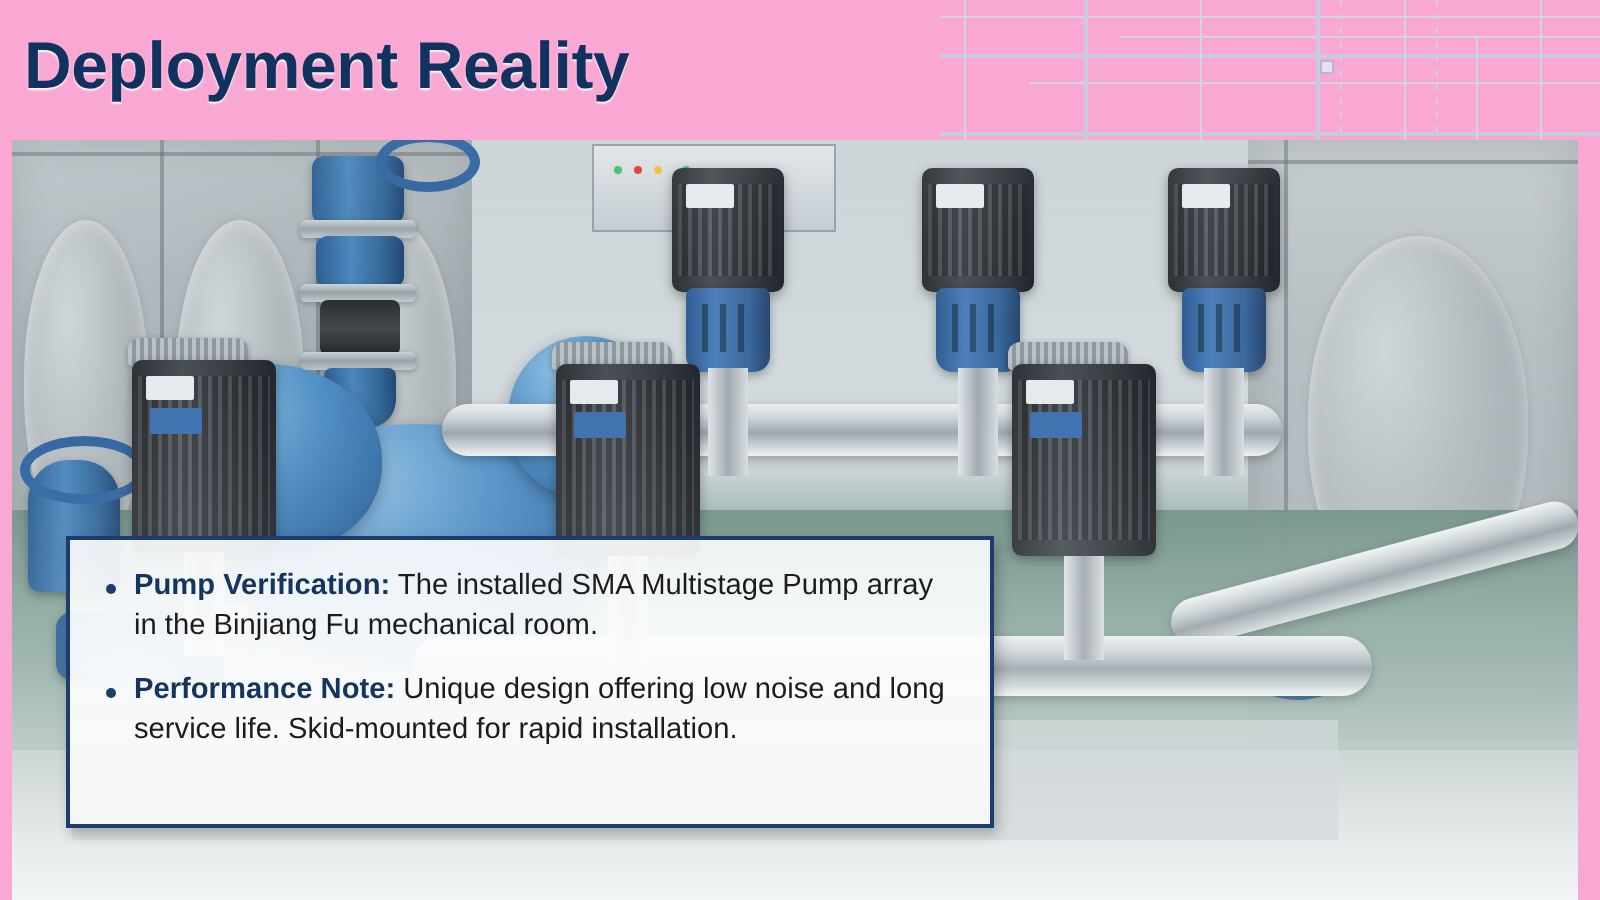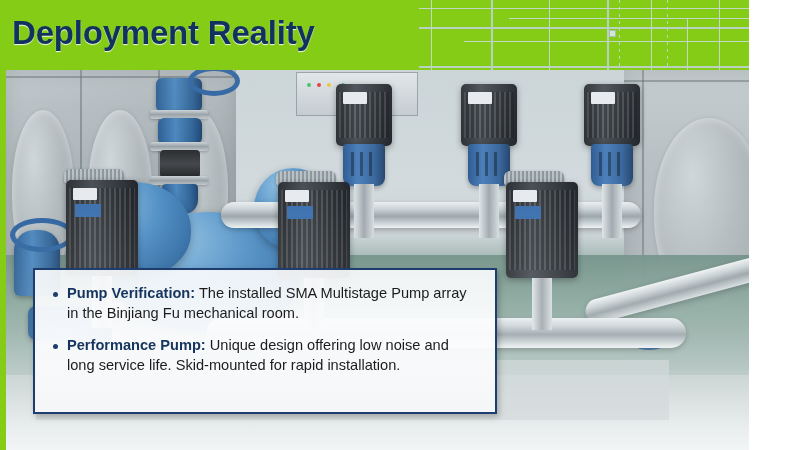--- a/index.html
+++ b/index.html
@@ -2,26 +2,25 @@
 <html><head>
 <meta charset="utf-8">
 <style>
   html, body {
     margin: 0;
     padding: 0;
     background: #ffffff;
   }
   #slide {
     position: relative;
-    width: 720px;
+    width: 800px;
     height: 450px;
-    background: #84cc16;
+    background: #f9a8d4;
     overflow: hidden;
     font-family: "Liberation Sans", sans-serif;
-    padding-left: 29px;
   }
 
   
   .blueprint {
     position: absolute;
     top: 0;
     right: 0;
     width: 330px;
     height: 72px;
     pointer-events: none;
@@ -425,18 +424,18 @@
   <div class="callout">
     <div class="bullet-row">
       <span class="dot"></span>
       <div class="btext">
         <span class="blabel">Pump Verification:</span><span> The installed SMA Multistage Pump array in the Binjiang Fu mechanical room.</span>
       </div>
     </div>
     <div class="bullet-row">
       <span class="dot"></span>
       <div class="btext">
-        <span class="blabel">Performance Pump:</span><span> Unique design offering low noise and long service life. Skid-mounted for rapid installation.</span>
+        <span class="blabel">Performance Note:</span><span> Unique design offering low noise and long service life. Skid-mounted for rapid installation.</span>
       </div>
     </div>
   </div>
 
 </div>
 
 </body></html>

